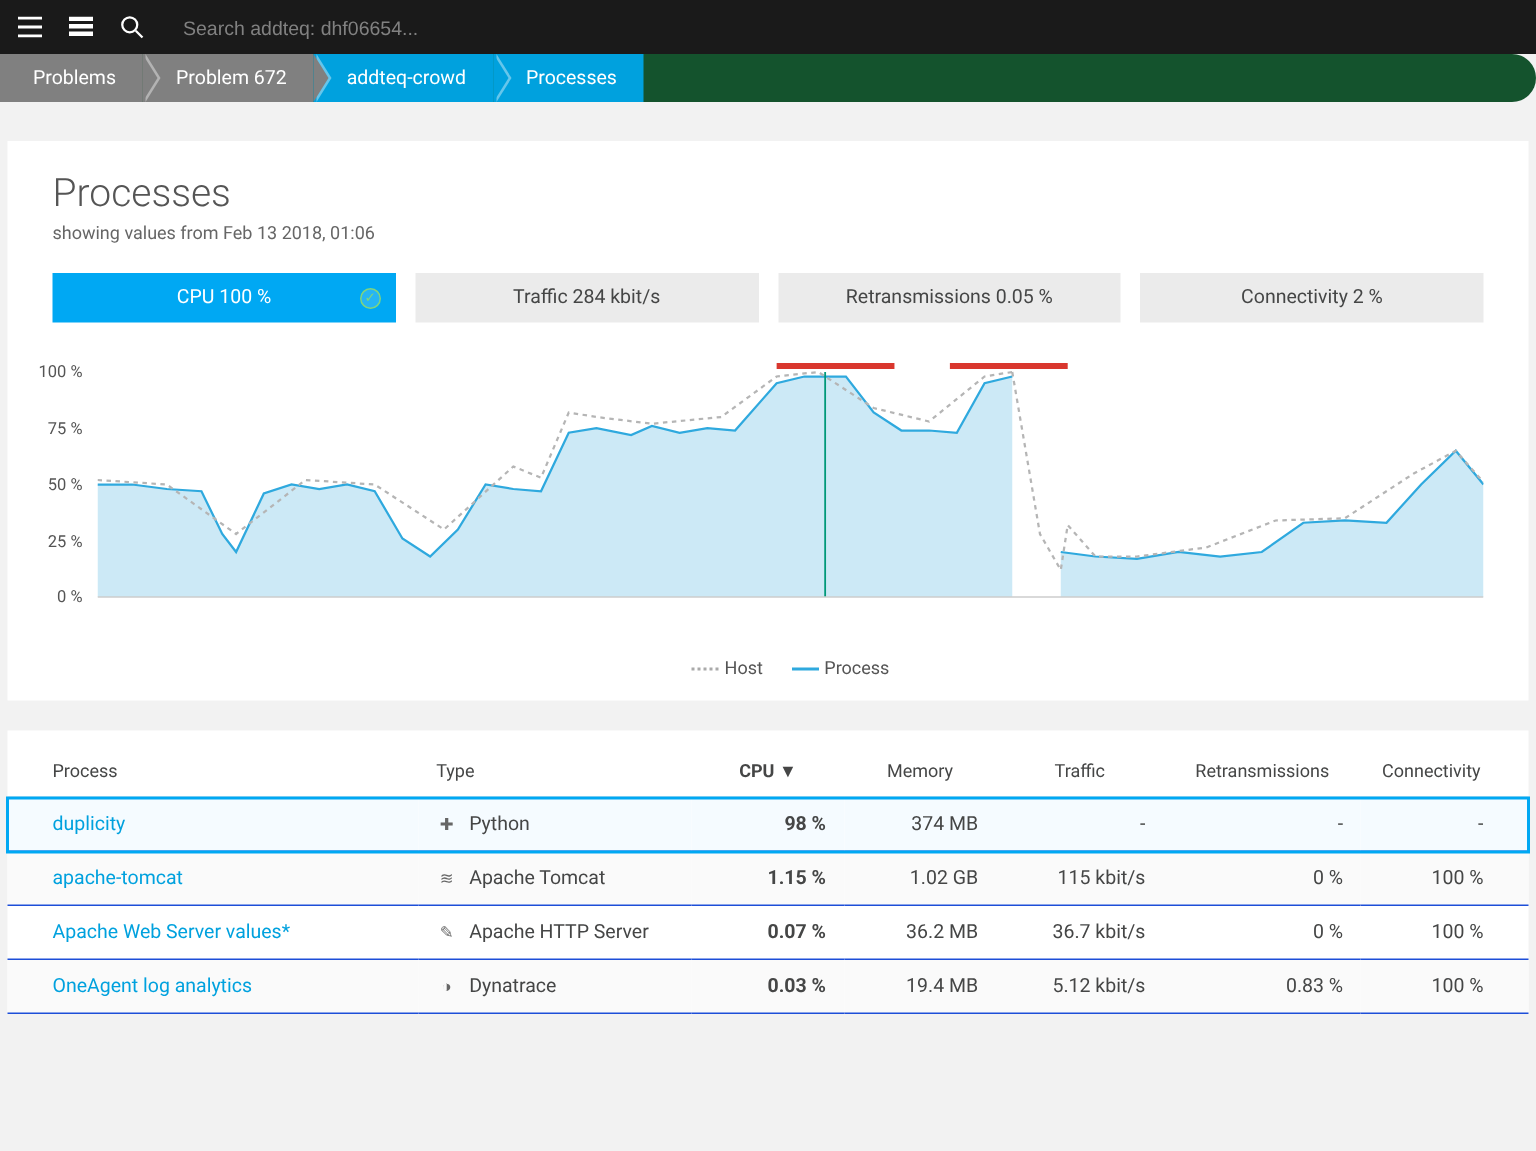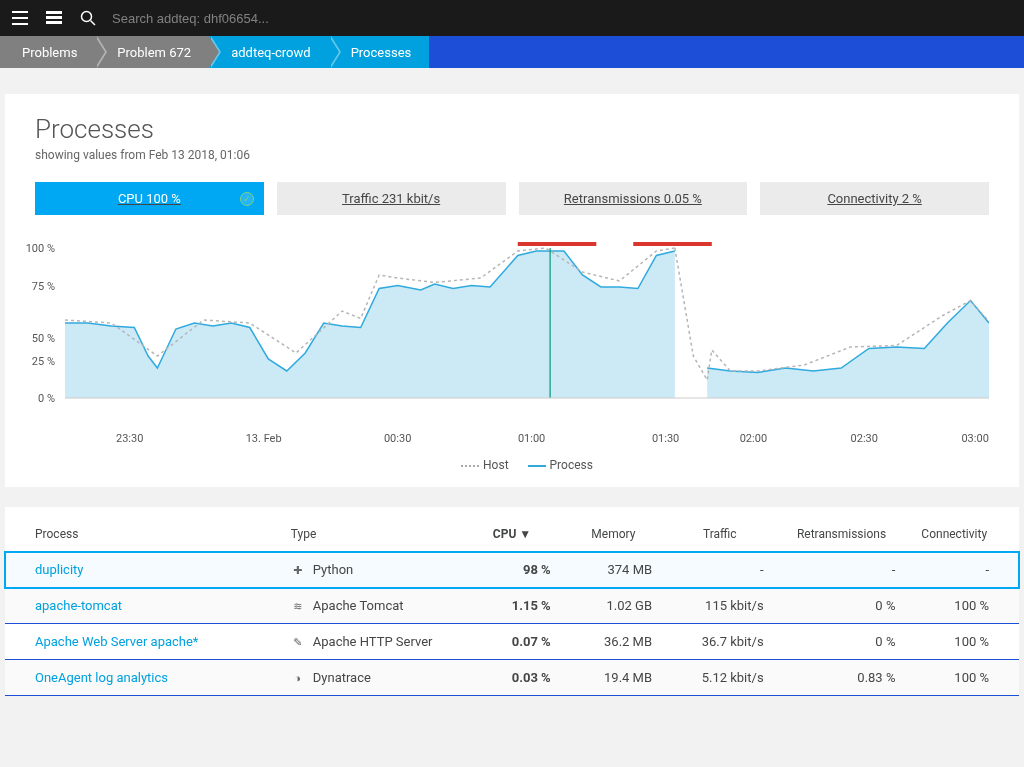--- a/index.html
+++ b/index.html
@@ -1,19 +1,19 @@
 <!DOCTYPE html>
 <html><head>
 <meta charset="utf-8">
 <style>
   * { box-sizing: border-box; margin: 0; padding: 0; }
   body { font-family: -apple-system, BlinkMacSystemFont, "Segoe UI", Roboto, Arial, sans-serif; background: #f2f2f2; color: #454646; font-size: 13px; }
   .topbar { background: #1a1a1a; height: 36px; display: flex; align-items: center; padding: 0 10px; gap: 14px; }
   .topbar .icon { color: #fff; display: inline-flex; align-items: center; justify-content: center; width: 20px; height: 20px; }
-  .search-box { display: flex; align-items: center; gap: 14px; flex: 1; }
+  .search-box { display: flex; align-items: center; gap: 24px; flex: 1; }
   .search-box input { background: transparent; border: none; color: #888; font-size: 13px; outline: none; width: 260px; }
   .search-box input::placeholder { color: #818181; }
   .breadcrumbs { height: 32px; display: flex; align-items: stretch; font-size: 13px; }
   .crumb { display: flex; align-items: center; padding: 0 18px 0 22px; position: relative; color: #fff; cursor: pointer; }
   .crumb.gray { background: #808080; }
   .crumb.blue { background: #00a1de; }
   .crumb::after {
     content: ""; position: absolute; right: -10px; top: 0; bottom: 0;
     width: 0; height: 0;
     border-top: 16px solid transparent;
@@ -24,28 +24,28 @@
   .crumb.blue::after { border-left: 10px solid #00a1de; }
   .crumb::before {
     content: ""; position: absolute; right: -12px; top: 0; bottom: 0;
     width: 0; height: 0;
     border-top: 16px solid transparent;
     border-bottom: 16px solid transparent;
     border-left: 10px solid rgba(255,255,255,0.4);
     z-index: 1;
   }
   .crumb:last-child::after, .crumb:last-child::before { display: none; }
-  .breadcrumb-bar { background: #1d4ed8; }
+  .breadcrumb-bar { background: #14532d; border-radius: 16px; }
 
   .content { padding: 26px 5px 0 5px; }
   .card { background: #fff; margin: 0 0 20px 0; }
   .card-pad { padding: 20px 30px; }
   .header-block h1 { font-size: 26px; font-weight: 300; color: #555; }
   .header-block .sub { font-size: 12px; color: #666; margin-top: 4px; }
-  .metric-tabs { display: flex; gap: 13px; padding: 0 30px 18px 30px; text-decoration: underline; }
+  .metric-tabs { display: flex; gap: 13px; padding: 0 30px 18px 30px; }
   .metric-tab { flex: 1; background: #ebebeb; color: #454646; text-align: center; padding: 9px 0; font-size: 13px; cursor: pointer; position: relative; }
   .metric-tab.active { background: #00a8f3; color: #fff; }
   .metric-tab .check { position: absolute; right: 10px; top: 50%; transform: translateY(-50%); width: 14px; height: 14px; border-radius: 50%; border: 1px solid #7fd47f; display: inline-flex; align-items: center; justify-content: center; font-size: 9px; color: #7fd47f; background: rgba(255,255,255,0.15); }
 
   .chart-wrap { padding: 5px 30px 15px 60px; position: relative; }
   .chart { position: relative; height: 190px; }
   .ytick { position: absolute; left: -50px; width: 40px; text-align: right; font-size: 11px; color: #555; transform: translateY(-50%); }
   .xticks { position: relative; height: 16px; margin-top: 4px; }
   .xtick { position: absolute; font-size: 11px; color: #555; transform: translateX(-50%); white-space: nowrap; }
   .chart svg { width: 100%; height: 100%; display: block; }
@@ -104,54 +104,44 @@
 </div>
 
 <div class="content">
   <div class="card">
     <div class="card-pad header-block">
       <h1>Processes</h1>
       <div class="sub">showing values from Feb 13 2018, 01:06</div>
     </div>
     <div class="metric-tabs" id="metric-tabs">
         <div class="metric-tab active">CPU 100 %<span class="check">✓</span></div>
-        <div class="metric-tab">Traffic 231 kbit/s</div>
+        <div class="metric-tab">Traffic 284 kbit/s</div>
         <div class="metric-tab">Retransmissions 0.05 %</div>
         <div class="metric-tab">Connectivity 2 %</div>
       </div>
 
     <div class="chart-wrap">
       <div class="chart" id="chart">
         <svg id="chart-svg" viewBox="0 0 1000 190" preserveAspectRatio="none">
             <rect x="490" y="4" width="85" height="4" fill="#d9372e"></rect>
             <rect x="615" y="4" width="85" height="4" fill="#d9372e"></rect>
             <path d="M0.0 85.0 L25.0 85.0 L50.0 88.0 L75.0 89.5 L90.0 118.0 L100.0 130.0 L120.0 91.0 L140.0 85.0 L160.0 88.0 L180.0 85.0 L200.0 89.5 L220.0 121.0 L240.0 133.0 L260.0 115.0 L280.0 85.0 L300.0 88.0 L320.0 89.5 L340.0 50.5 L360.0 47.5 L385.0 52.0 L400.0 46.0 L420.0 50.5 L440.0 47.5 L460.0 49.0 L490.0 17.5 L510.0 13.0 L540.0 13.0 L560.0 37.0 L580.0 49.0 L600.0 49.0 L620.0 50.5 L640.0 17.5 L660.0 13.0 L 660.0 160 L 0.0 160 Z" fill="#cce9f6" stroke="none"></path>
             <path d="M695.0 130.0 L720.0 133.0 L750.0 134.5 L780.0 130.0 L810.0 133.0 L840.0 130.0 L870.0 110.5 L900.0 109.0 L930.0 110.5 L955.0 85.0 L980.0 62.5 L1000.0 85.0 L 1000.0 160 L 695.0 160 Z" fill="#cce9f6" stroke="none"></path>
             <path d="M0.0 85.0 L25.0 85.0 L50.0 88.0 L75.0 89.5 L90.0 118.0 L100.0 130.0 L120.0 91.0 L140.0 85.0 L160.0 88.0 L180.0 85.0 L200.0 89.5 L220.0 121.0 L240.0 133.0 L260.0 115.0 L280.0 85.0 L300.0 88.0 L320.0 89.5 L340.0 50.5 L360.0 47.5 L385.0 52.0 L400.0 46.0 L420.0 50.5 L440.0 47.5 L460.0 49.0 L490.0 17.5 L510.0 13.0 L540.0 13.0 L560.0 37.0 L580.0 49.0 L600.0 49.0 L620.0 50.5 L640.0 17.5 L660.0 13.0" fill="none" stroke="#2fa9de" stroke-width="1.5" vector-effect="non-scaling-stroke"></path>
             <path d="M695.0 130.0 L720.0 133.0 L750.0 134.5 L780.0 130.0 L810.0 133.0 L840.0 130.0 L870.0 110.5 L900.0 109.0 L930.0 110.5 L955.0 85.0 L980.0 62.5 L1000.0 85.0" fill="none" stroke="#2fa9de" stroke-width="1.5" vector-effect="non-scaling-stroke"></path>
             <path d="M0.0 82.0 L50.0 85.0 L100.0 118.0 L150.0 82.0 L200.0 85.0 L250.0 115.0 L300.0 73.0 L320.0 80.5 L340.0 37.0 L360.0 40.0 L400.0 44.5 L450.0 40.0 L490.0 13.0 L520.0 10.0 L560.0 34.0 L600.0 43.0 L640.0 13.0 L660.0 10.0" fill="none" stroke="#b5b5b5" stroke-width="1.5" stroke-dasharray="3,3" vector-effect="non-scaling-stroke"></path>
             <path d="M660.0 10.0 L680.0 118.0 L695.0 142.0 L700.0 112.0 L720.0 133.0 L750.0 133.0 L800.0 127.0 L850.0 109.0 L900.0 107.5 L950.0 77.5 L980.0 62.5 L1000.0 83.5" fill="none" stroke="#b5b5b5" stroke-width="1.5" stroke-dasharray="3,3" vector-effect="non-scaling-stroke"></path>
             <line x1="525" x2="525" y1="10" y2="160" stroke="#009879" stroke-width="1.2" vector-effect="non-scaling-stroke"></line>
             <line x1="0" x2="1000" y1="160" y2="160" stroke="#ccc" stroke-width="1" vector-effect="non-scaling-stroke"></line>
           </svg>
       <div class="ytick" style="top: 160px;">0 %</div>
           <div class="ytick" style="top: 122.5px;">25 %</div>
-          <div class="ytick" style="top: 100px;">50 %</div>
+          <div class="ytick" style="top: 85px;">50 %</div>
           <div class="ytick" style="top: 47.5px;">75 %</div>
           <div class="ytick" style="top: 10px;">100 %</div>
-        </div>
-      <div class="xticks" id="xticks">
-          <div class="xtick" style="left: 7%;">23:30</div>
-          <div class="xtick" style="left: 21.5%;">13. Feb</div>
-          <div class="xtick" style="left: 36%;">00:30</div>
-          <div class="xtick" style="left: 50.5%;">01:00</div>
-          <div class="xtick" style="left: 65%;">01:30</div>
-          <div class="xtick" style="left: 74.5%;">02:00</div>
-          <div class="xtick" style="left: 86.5%;">02:30</div>
-          <div class="xtick" style="left: 98.5%;">03:00</div>
         </div>
       <div class="legend">
         <span class="lhost">Host</span>
         <span class="lproc">Process</span>
       </div>
     </div>
   </div>
 
   <div class="card" style="padding:10px 0 0 0">
     <table class="table">
@@ -179,21 +169,21 @@
           <tr class="alt">
     <td style="padding-left:30px"><span class="plink">apache-tomcat</span></td>
     <td><span class="type-icon">≋</span>Apache Tomcat</td>
     <td class="right bold">1.15 %</td>
     <td class="right">1.02 GB</td>
     <td class="right">115 kbit/s</td>
     <td class="right">0 %</td>
     <td class="right" style="padding-right:30px">100 %</td>
           </tr>
           <tr>
-    <td style="padding-left:30px"><span class="plink">Apache Web Server apache*</span></td>
+    <td style="padding-left:30px"><span class="plink">Apache Web Server values*</span></td>
     <td><span class="type-icon">✎</span>Apache HTTP Server</td>
     <td class="right bold">0.07 %</td>
     <td class="right">36.2 MB</td>
     <td class="right">36.7 kbit/s</td>
     <td class="right">0 %</td>
     <td class="right" style="padding-right:30px">100 %</td>
           </tr>
           <tr class="alt">
     <td style="padding-left:30px"><span class="plink">OneAgent log analytics</span></td>
     <td><span class="type-icon">◑</span>Dynatrace</td>

